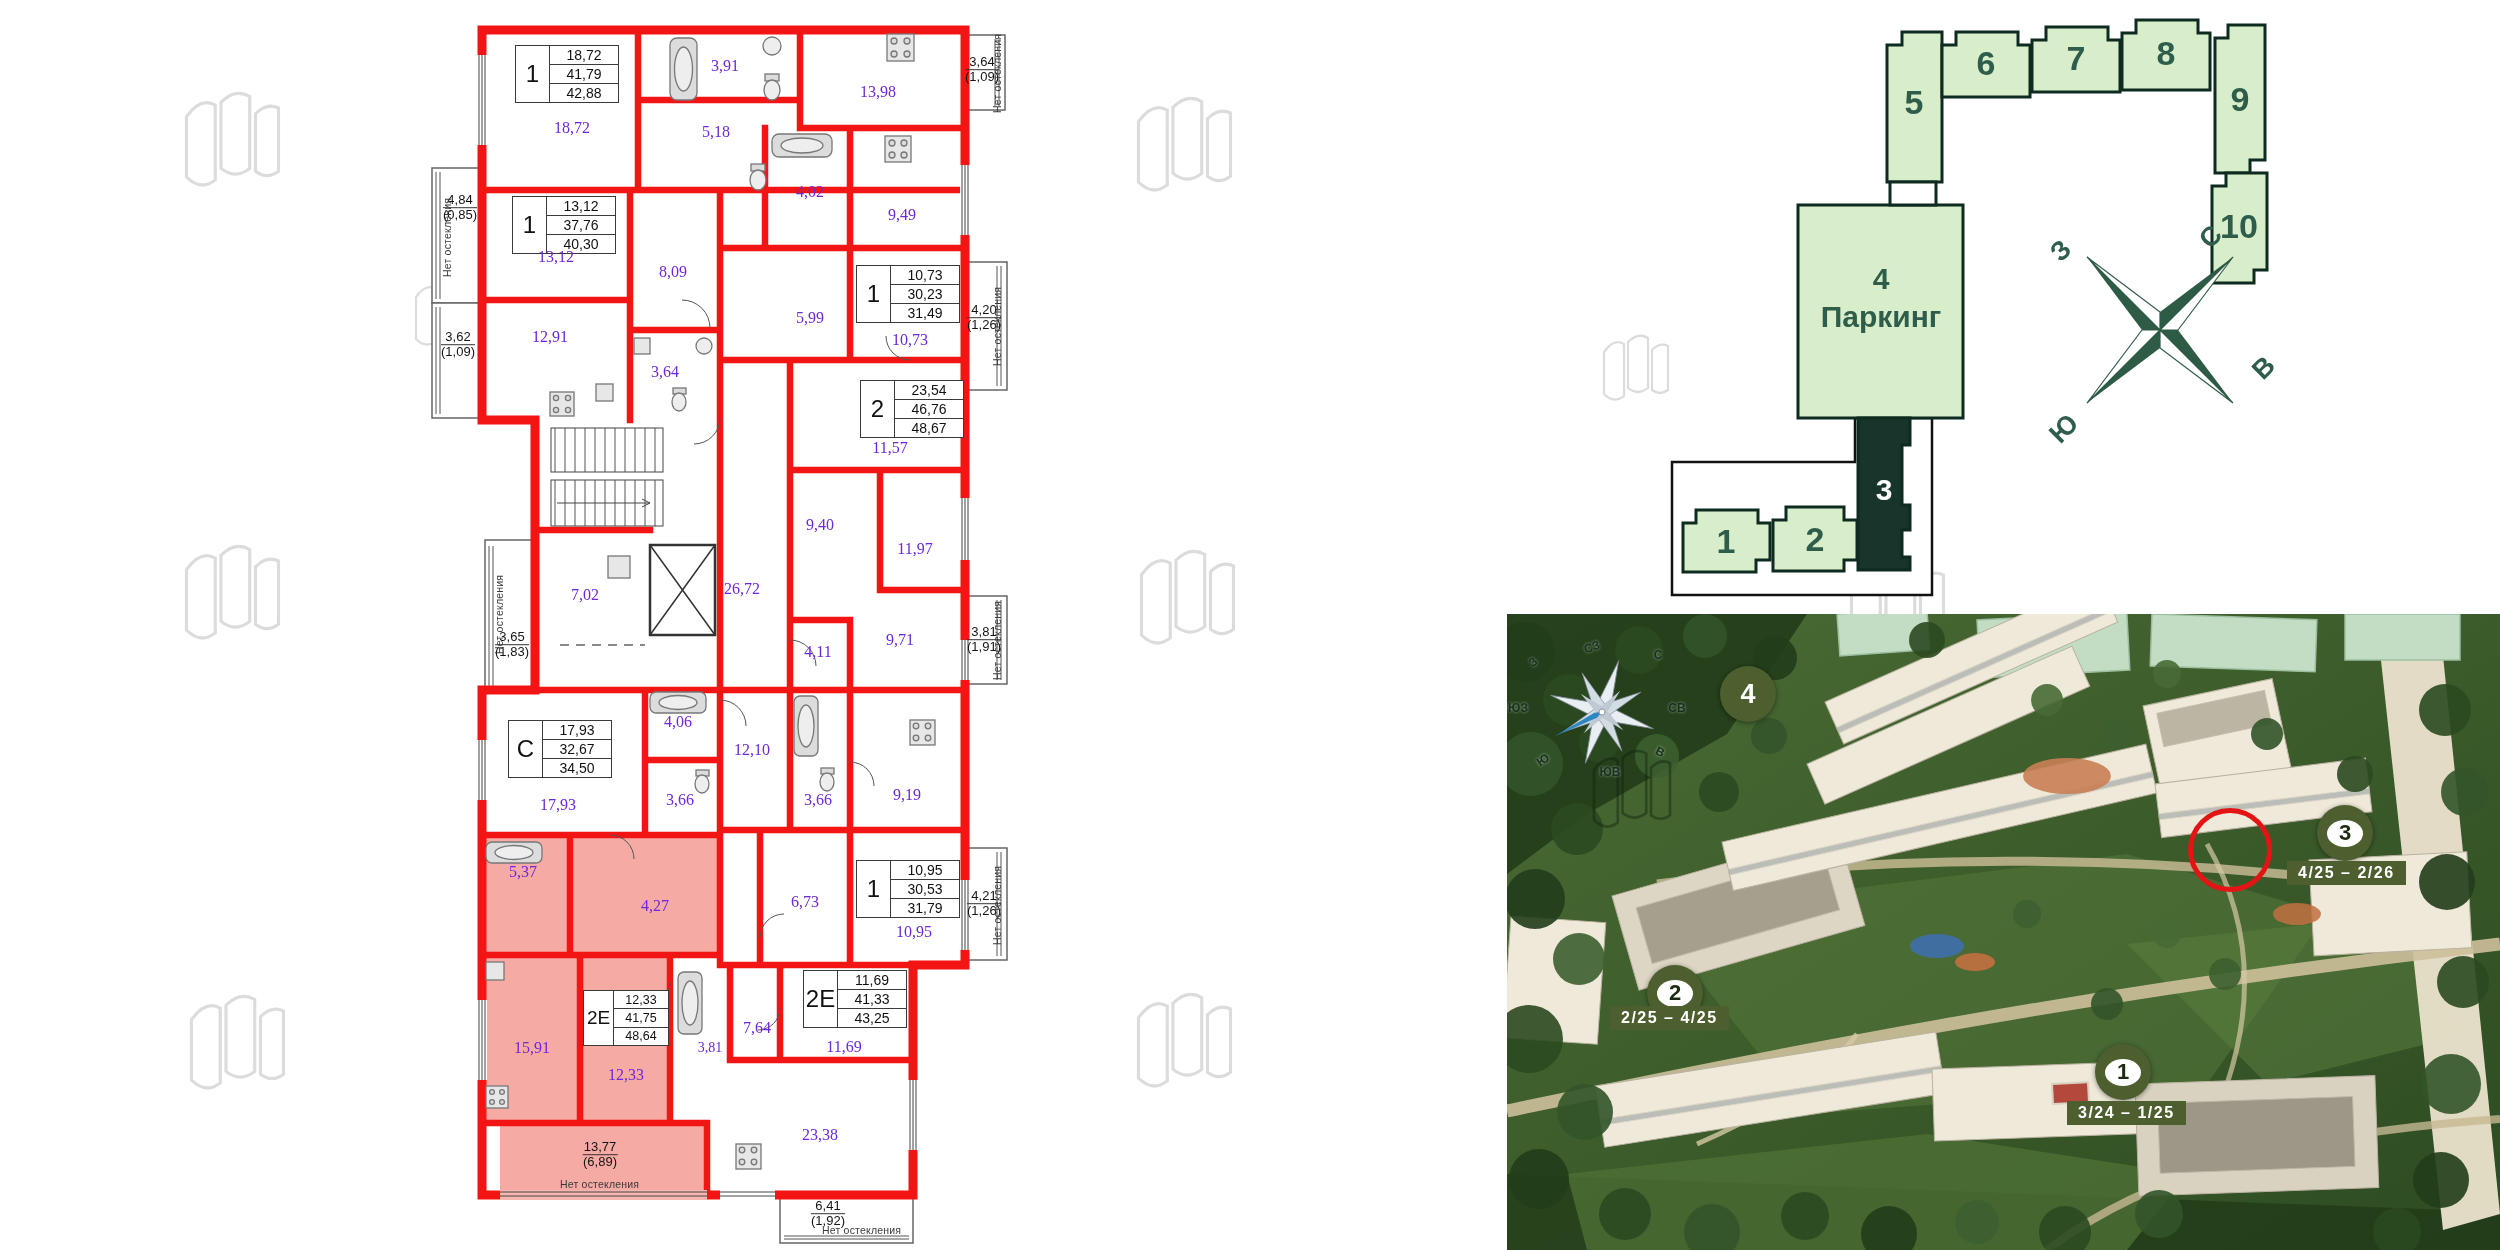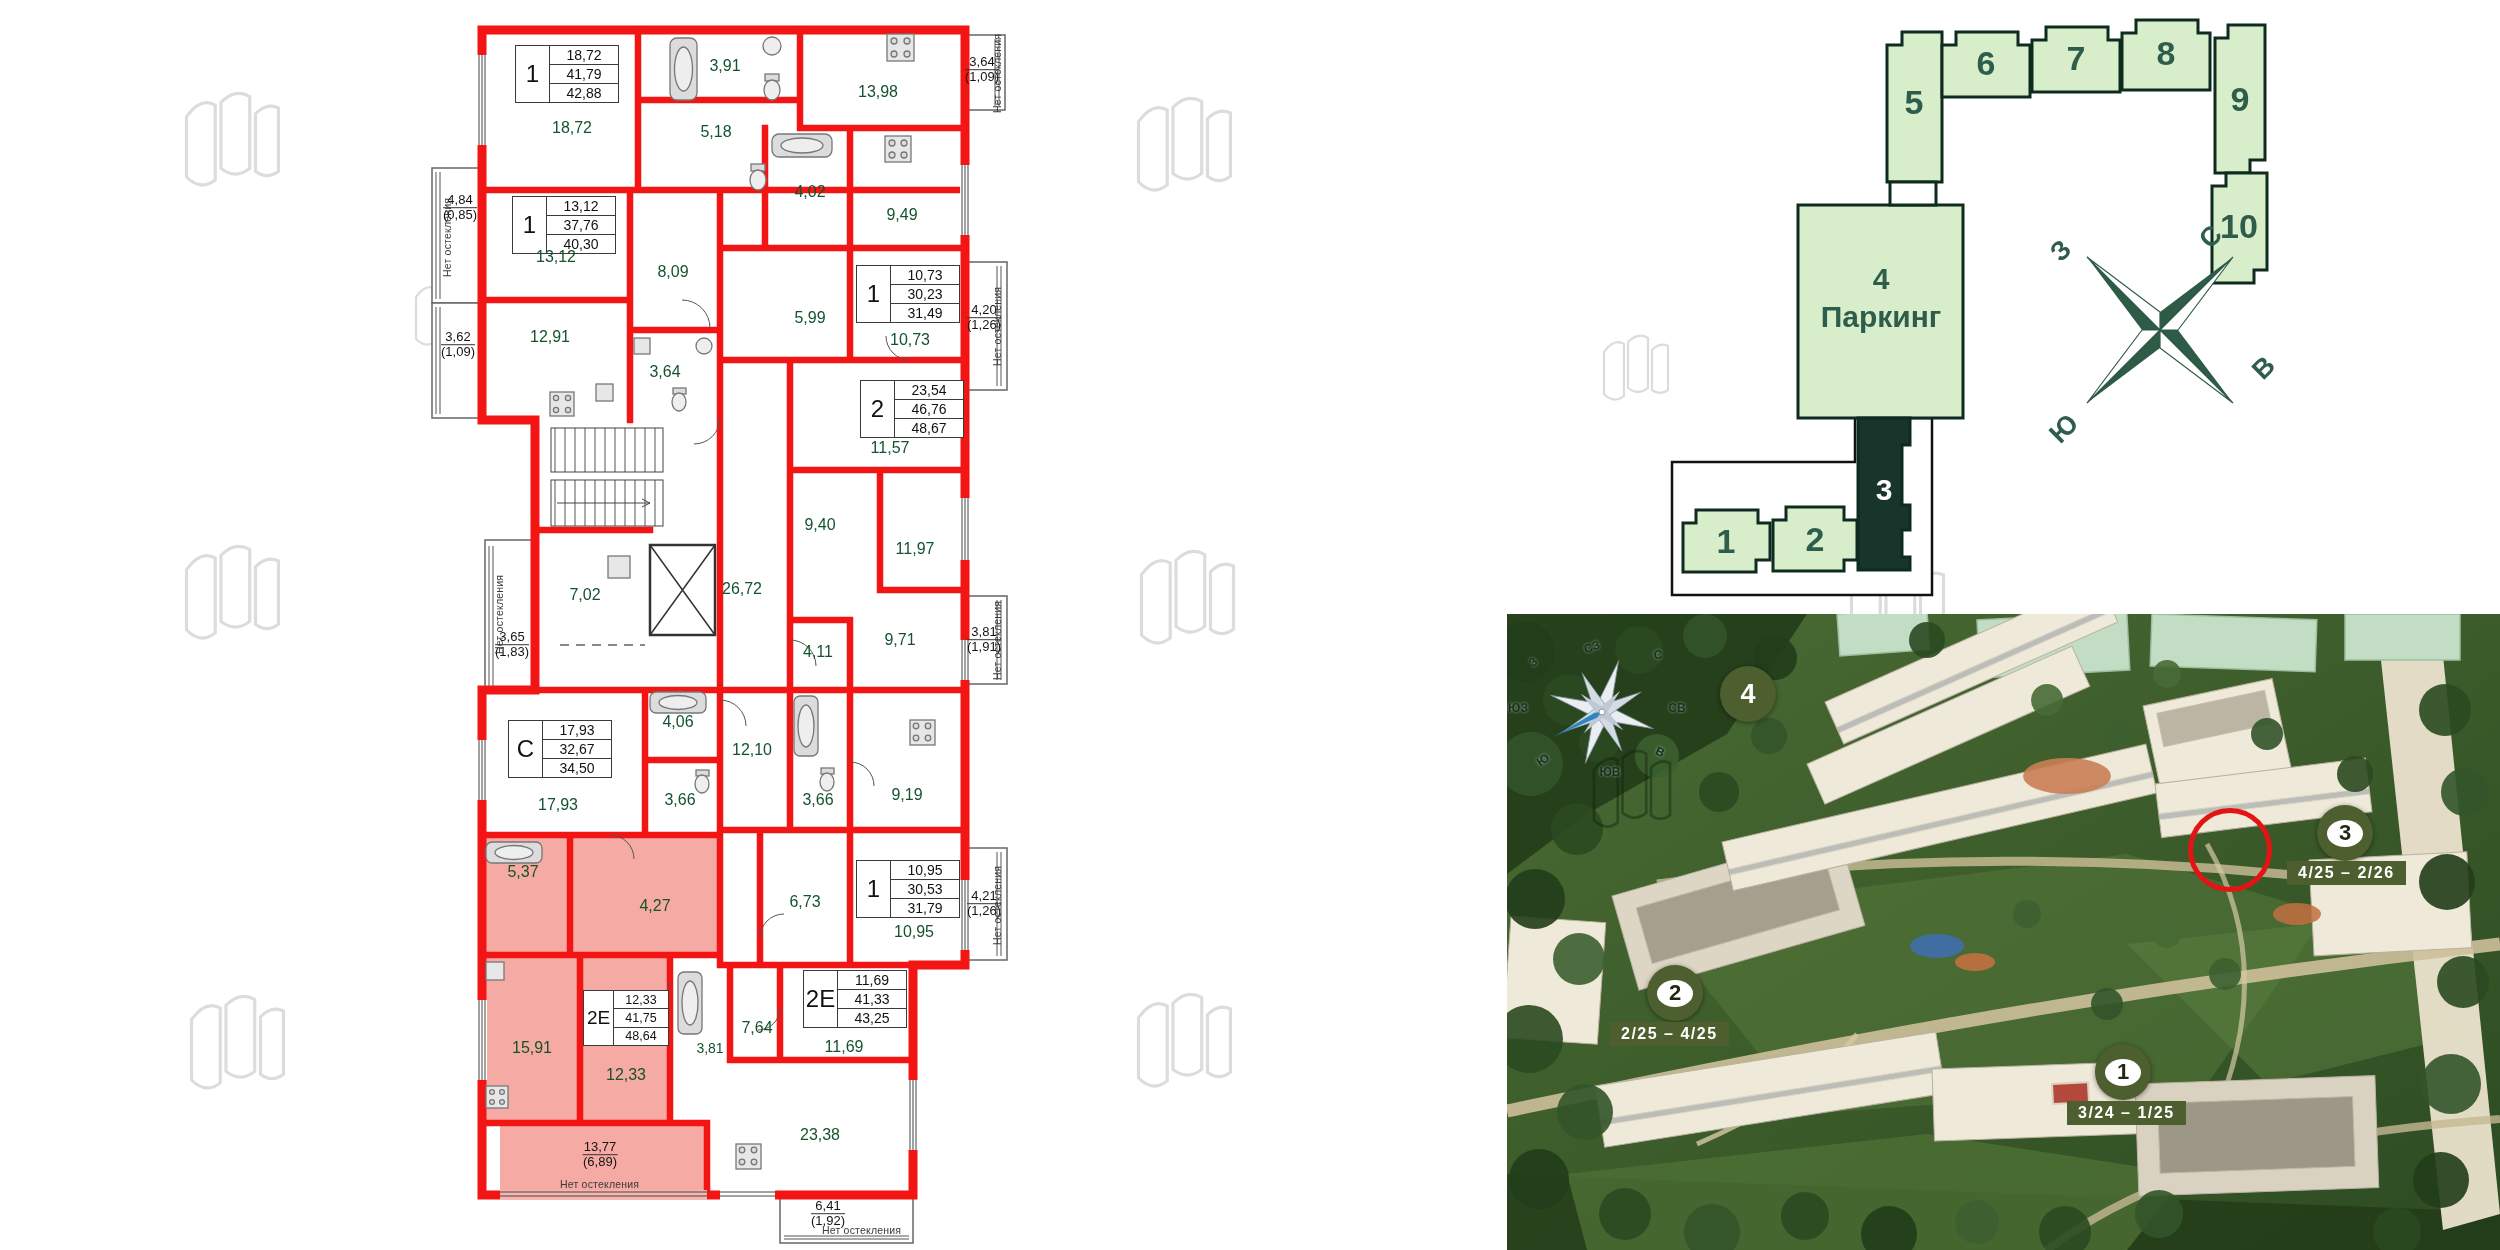--- a/index.html
+++ b/index.html
@@ -2,21 +2,21 @@
 <html><head>
 <meta charset="utf-8">
 <style>
   html,body{margin:0;padding:0;background:#fff;}
   .stage{position:relative;width:2500px;height:1250px;background:#fff;overflow:hidden;
          font-family:"Liberation Sans",sans-serif;color:#111;}
   .wm{position:absolute;color:#dcdcdc;}
   
   .plan{position:absolute;left:420px;top:0;width:650px;height:1250px;}
   .plan svg.draw{position:absolute;left:0;top:0;}
-  .rl{position:absolute;transform:translate(-50%,-50%);font-size:16px;white-space:nowrap;color:#14532d;}
+  .rl{position:absolute;transform:translate(-50%,-50%);font-size:16px;white-space:nowrap;color:#6d28d9;font-family:Liberation Serif, serif;}
   .bl{position:absolute;transform:translate(-50%,-50%);font-size:13px;line-height:1.1;text-align:center;color:#141414;}
   .bl .f{border-bottom:1px solid #333;padding:0 1px;}
   .ng{position:absolute;font-size:10.5px;color:#3a3a3a;letter-spacing:.2px;white-space:nowrap;}
   .ng.v{writing-mode:vertical-rl;transform:rotate(180deg);display:flex;align-items:center;justify-content:center;width:14px;}
   .apt{position:absolute;display:flex;background:#fff;border:1.5px solid #3a3a3a;box-sizing:border-box;width:104px;height:58px;}
   .apt .t{width:33px;display:flex;align-items:center;justify-content:center;font-size:24px;border-right:1.5px solid #3a3a3a;}
   .apt .vals{flex:1;display:flex;flex-direction:column;}
   .apt .vals div{flex:1;display:flex;align-items:center;justify-content:center;font-size:14px;border-bottom:1.5px solid #3a3a3a;}
   .apt .vals div:last-child{border-bottom:none;}
   .apt.small{width:86px;height:56px;}
@@ -589,17 +589,17 @@
         <div class="pill">3</div>
       </div>
     <div class="badge" style="left:168px;top:379px">
         <div class="pill">2</div>
       </div>
     <div class="badge" style="left:616px;top:458px">
         <div class="pill">1</div>
       </div>
 
     <div class="datebox" style="left:780px;top:247px">4/25 – 2/26</div>
-    <div class="datebox" style="left:103px;top:408px">2/25 – 4/25</div>
+    <div class="datebox" style="left:103px;top:392px">2/25 – 4/25</div>
     <div class="datebox" style="left:560px;top:487px">3/24 – 1/25</div>
   </div>
 
 </div>
 
 </body></html>

